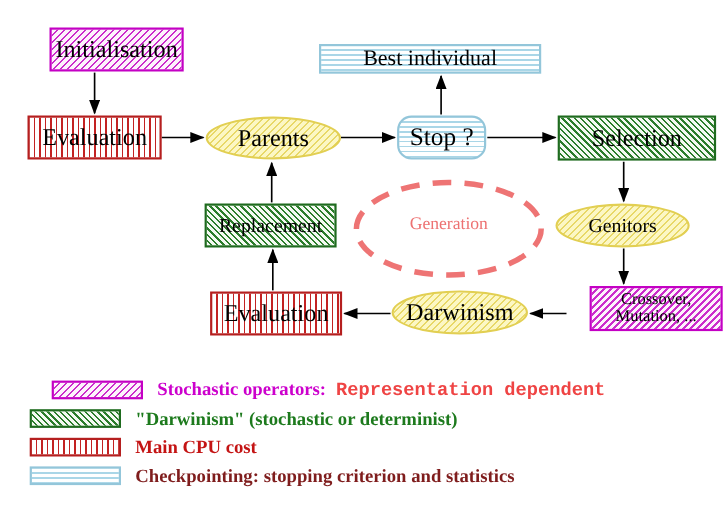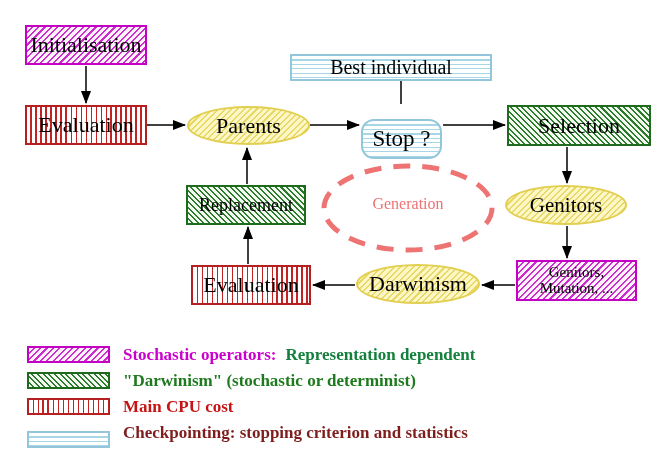--- a/index.html
+++ b/index.html
@@ -10,48 +10,48 @@
   .overlay{position:absolute;left:0;top:0;width:662px;height:471px;pointer-events:none;}
   .node{
     position:absolute;display:flex;align-items:center;justify-content:center;
     box-sizing:border-box;color:#000;text-align:center;line-height:1.05;
   }
   .ellipse{border-radius:50%;}
   
   .p-magenta{
     background:repeating-linear-gradient(135deg,#fdf2fc 0px,#fdf2fc 3px,#cb2ccb 3px,#cb2ccb 4.5px);
     border:2px solid #c400c4;
+    margin-left:20px;
   }
   .p-red{
     background:repeating-linear-gradient(90deg,#ffffff 0px,#ffffff 3.5px,#c32222 3.5px,#c32222 5px);
     border:2px solid #b51f1f;
   }
   .p-green{
     background:repeating-linear-gradient(45deg,#f4faf2 0px,#f4faf2 2.5px,#2b7d2b 2.5px,#2b7d2b 4px);
     border:2px solid #1e6b1e;
   }
   .p-cyan{
     background:repeating-linear-gradient(180deg,#feffff 0px,#feffff 3px,#a9d6e7 3px,#a9d6e7 4.5px);
     border:2px solid #93c6da;
-    margin-top:14px;
   }
   .p-yellow{
     background:repeating-linear-gradient(135deg,#fcf7c4 0px,#fcf7c4 3px,#e8d867 3px,#e8d867 4.5px);
     border:2px solid #e2cf52;
   }
   .generation-label{
     position:absolute;left:324px;top:195px;width:168px;text-align:center;
     color:#ed7272;font-size:16px;
   }
   
   .lrow{position:absolute;left:27px;display:flex;align-items:center;height:17px;}
   .swatch{width:83px;height:17px;box-sizing:border-box;margin-right:13px;flex:none;}
   .ltext{font-weight:bold;font-size:17px;white-space:nowrap;}
   .c-magenta{color:#cc00cc;}
-  .c-gold{color:#15803d;margin-left:9px;}
+  .c-gold{color:#ef4444;margin-left:9px;font-family:Liberation Mono, monospace;}
   .c-green{color:#1d7a1d;}
   .c-red{color:#c41414;}
   .c-blue{color:#7f1d1d;}
 </style>
 </head>
 <body>
 
 <div class="stage">
 
   <svg class="overlay" viewBox="0 0 662 471">
@@ -91,26 +91,26 @@
   </div>
 
   <div class="node p-cyan" style="left:361px;top:105px;width:81px;height:40px;font-size:23px;border-radius:13px;">
     <span>Stop ?</span>
   </div>
 
   <div class="node p-green" style="left:507px;top:105px;width:144px;height:41px;font-size:22px;">
     <span>Selection</span>
   </div>
 
-  <div class="node ellipse p-yellow" style="left:505px;top:185px;width:122px;height:40px;font-size:21px;">
+  <div class="node ellipse p-yellow" style="left:505px;top:185px;width:122px;height:40px;font-size:18px;">
     <span>Genitors</span>
   </div>
 
   <div class="node p-magenta" style="left:516px;top:260px;width:121px;height:41px;font-size:15px;flex-direction:column;">
-    <span>Genitors,</span>
+    <span>Crossover,</span>
     <span>Mutation, ...</span>
   </div>
 
   <div class="node ellipse p-yellow" style="left:356px;top:264px;width:124px;height:40px;font-size:22px;">
     <span>Darwinism</span>
   </div>
 
   <div class="node p-red" style="left:191px;top:265px;width:120px;height:40px;font-size:22px;">
     <span>Evaluation</span>
   </div>

